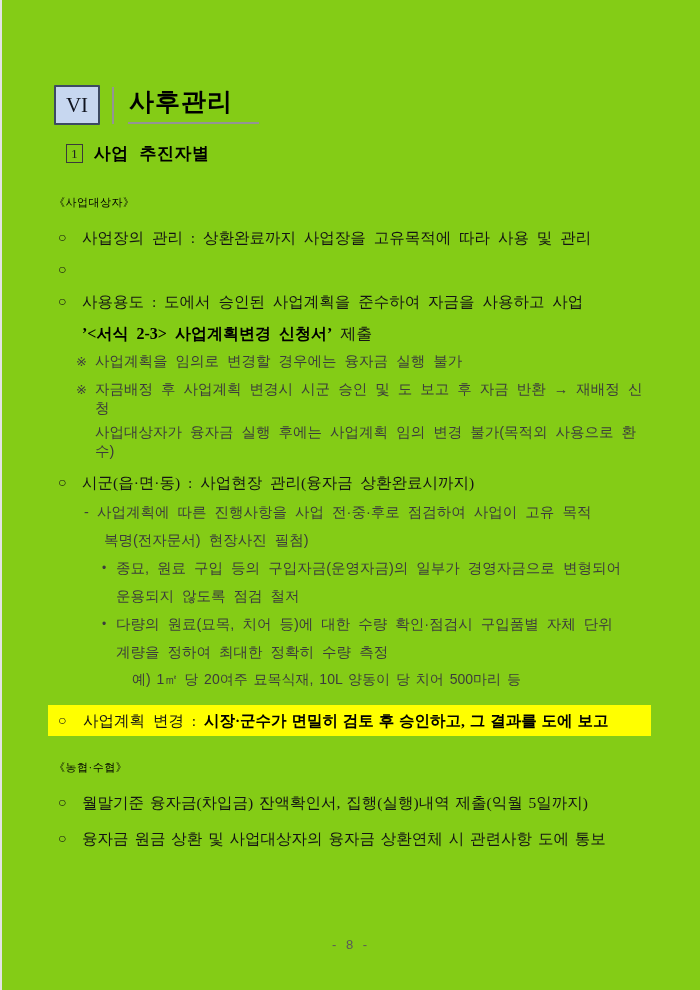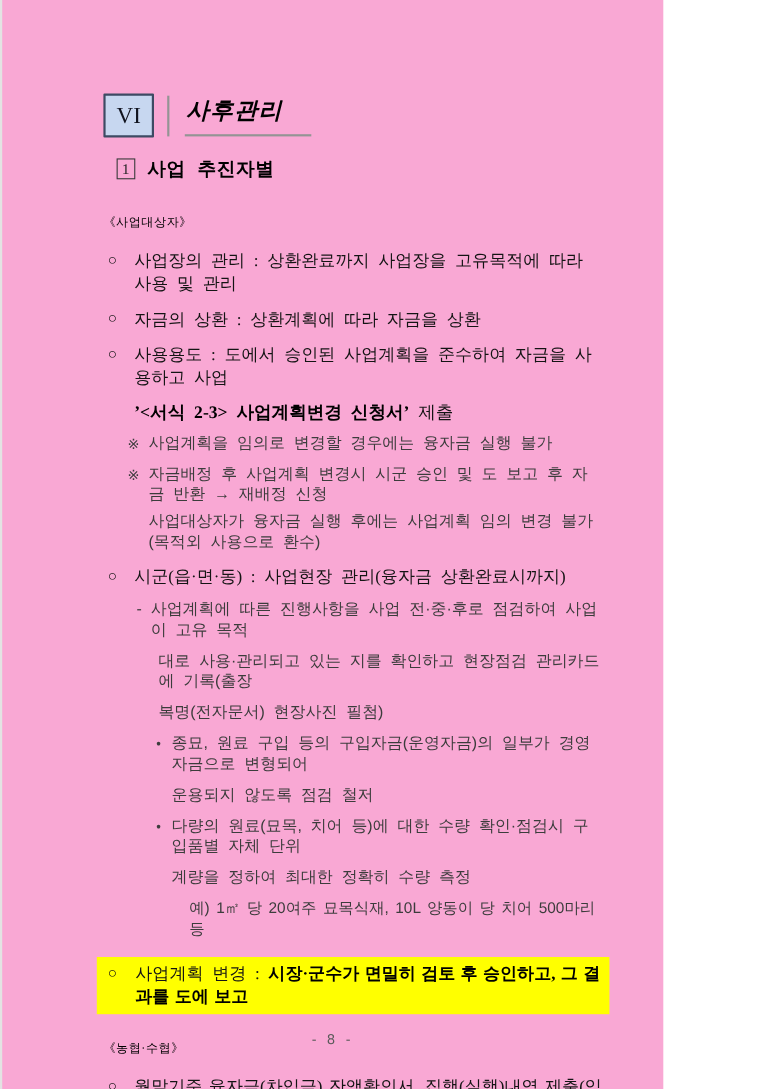--- a/index.html
+++ b/index.html
@@ -3,38 +3,38 @@
 <meta charset="utf-8">
 <style>
   :root{
     --highlight:#ffff00;
     --badge_bg:#c7d7f0;
     --badge_border:#3d4a63;
     --rule:#949494;
   }
   html,body{margin:0;padding:0;background:#ffffff;}
   .page{
-    width:603px;height:990px;background:#f9a8d4;position:relative;
-    box-sizing:border-box;padding:85px 55px 0 92px;
+    width:700px;height:990px;background:#84cc16;position:relative;
+    box-sizing:border-box;padding:85px 55px 0 52px;
     font-family:"Liberation Serif","DejaVu Serif",serif;color:#141414;
     border-left:2px solid #e3e3e3;overflow:hidden;
   }
   
   .doc-header{display:flex;align-items:flex-start;}
   .badge{
     width:42px;height:36px;flex:none;
     background:var(--badge_bg);border:2px solid var(--badge_border);
     display:flex;align-items:center;justify-content:center;
     font-size:21px;color:#10131f;border-radius:1px;
   }
   .title-block{margin-left:12px;border-left:2px solid var(--rule);padding:0 0 0 14px;margin-top:2px;}
   .title{
     font-family:"Liberation Sans","DejaVu Sans",sans-serif;font-weight:bold;
-    font-size:21px;letter-spacing:1px;display:inline-block;color:#000;
-    border-bottom:2px solid var(--rule);padding:0 26px 7px 1px;line-height:28px;font-style:italic;
+    font-size:25px;letter-spacing:1px;display:inline-block;color:#000;
+    border-bottom:2px solid var(--rule);padding:0 26px 7px 1px;line-height:28px;
   }
   
   .subheader{margin:17px 0 0 12px;display:flex;align-items:center;font-weight:bold;font-size:17px;color:#000;}
   .numbox{
     border:1.5px solid #3a3a3a;font-size:13.5px;font-weight:normal;
     padding:0 4px;line-height:17px;margin-right:11px;color:#222;
   }
   .subtitle{letter-spacing:0.5px;word-spacing:6px;}
   
   .sec-heading{font-size:11px;font-weight:normal;color:#000;letter-spacing:0.5px;line-height:22px;}
@@ -91,21 +91,20 @@
   </div>
 
   <div class="sec-heading" style="margin-top:26px;">《사업대상자》</div>
 
   <div class="ln serif o-line" style="margin-top:14px;">
     <span class="mk">○</span>
     <span class="tx">사업장의 관리 : 상환완료까지 사업장을 고유목적에 따라 사용 및 관리</span>
   </div>
   <div class="ln serif o-line" style="margin-top:11px;">
     <span class="mk">○</span>
-    <span class="tx">자금의 상환 : 상환계획에 따라 자금을 상환</span>
   </div>
   <div class="ln serif o-line" style="margin-top:11px;">
     <span class="mk">○</span>
     <span class="tx">사용용도 : 도에서 승인된 사업계획을 준수하여 자금을 사용하고 사업</span>
   </div>
   <div class="ln serif form-line" style="margin-top:11px;">
     <span class="bold">’&lt;서식 2-3&gt; 사업계획변경 신청서’</span><span> 제출</span>
   </div>
   <div class="ln sans note" style="margin-top:8px;">
     <span class="mk">※</span>
@@ -119,21 +118,20 @@
 
 
   <div class="ln serif o-line" style="margin-top:11px;">
     <span class="mk">○</span>
     <span class="tx">시군(읍·면·동) : 사업현장 관리(융자금 상환완료시까지)</span>
   </div>
   <div class="ln sans dash" style="margin-top:10px;">
     <span class="mk">-</span>
     <span class="tx">사업계획에 따른 진행사항을 사업 전·중·후로 점검하여 사업이 고유 목적</span>
   </div>
-  <div class="ln sans dash-cont" style="margin-top:9px;">대로 사용·관리되고 있는 지를 확인하고 현장점검 관리카드에 기록(출장</div>
   <div class="ln sans dash-cont" style="margin-top:9px;">복명(전자문서) 현장사진 필첨)</div>
   <div class="ln sans dot" style="margin-top:9px;">
     <span class="mk">•</span>
     <span class="tx">종묘, 원료 구입 등의 구입자금(운영자금)의 일부가 경영자금으로 변형되어</span>
   </div>
   <div class="ln sans dot-cont" style="margin-top:9px;">운용되지 않도록 점검 철저</div>
   <div class="ln sans dot" style="margin-top:9px;">
     <span class="mk">•</span>
     <span class="tx">다량의 원료(묘목, 치어 등)에 대한 수량 확인·점검시 구입품별 자체 단위</span>
   </div>

